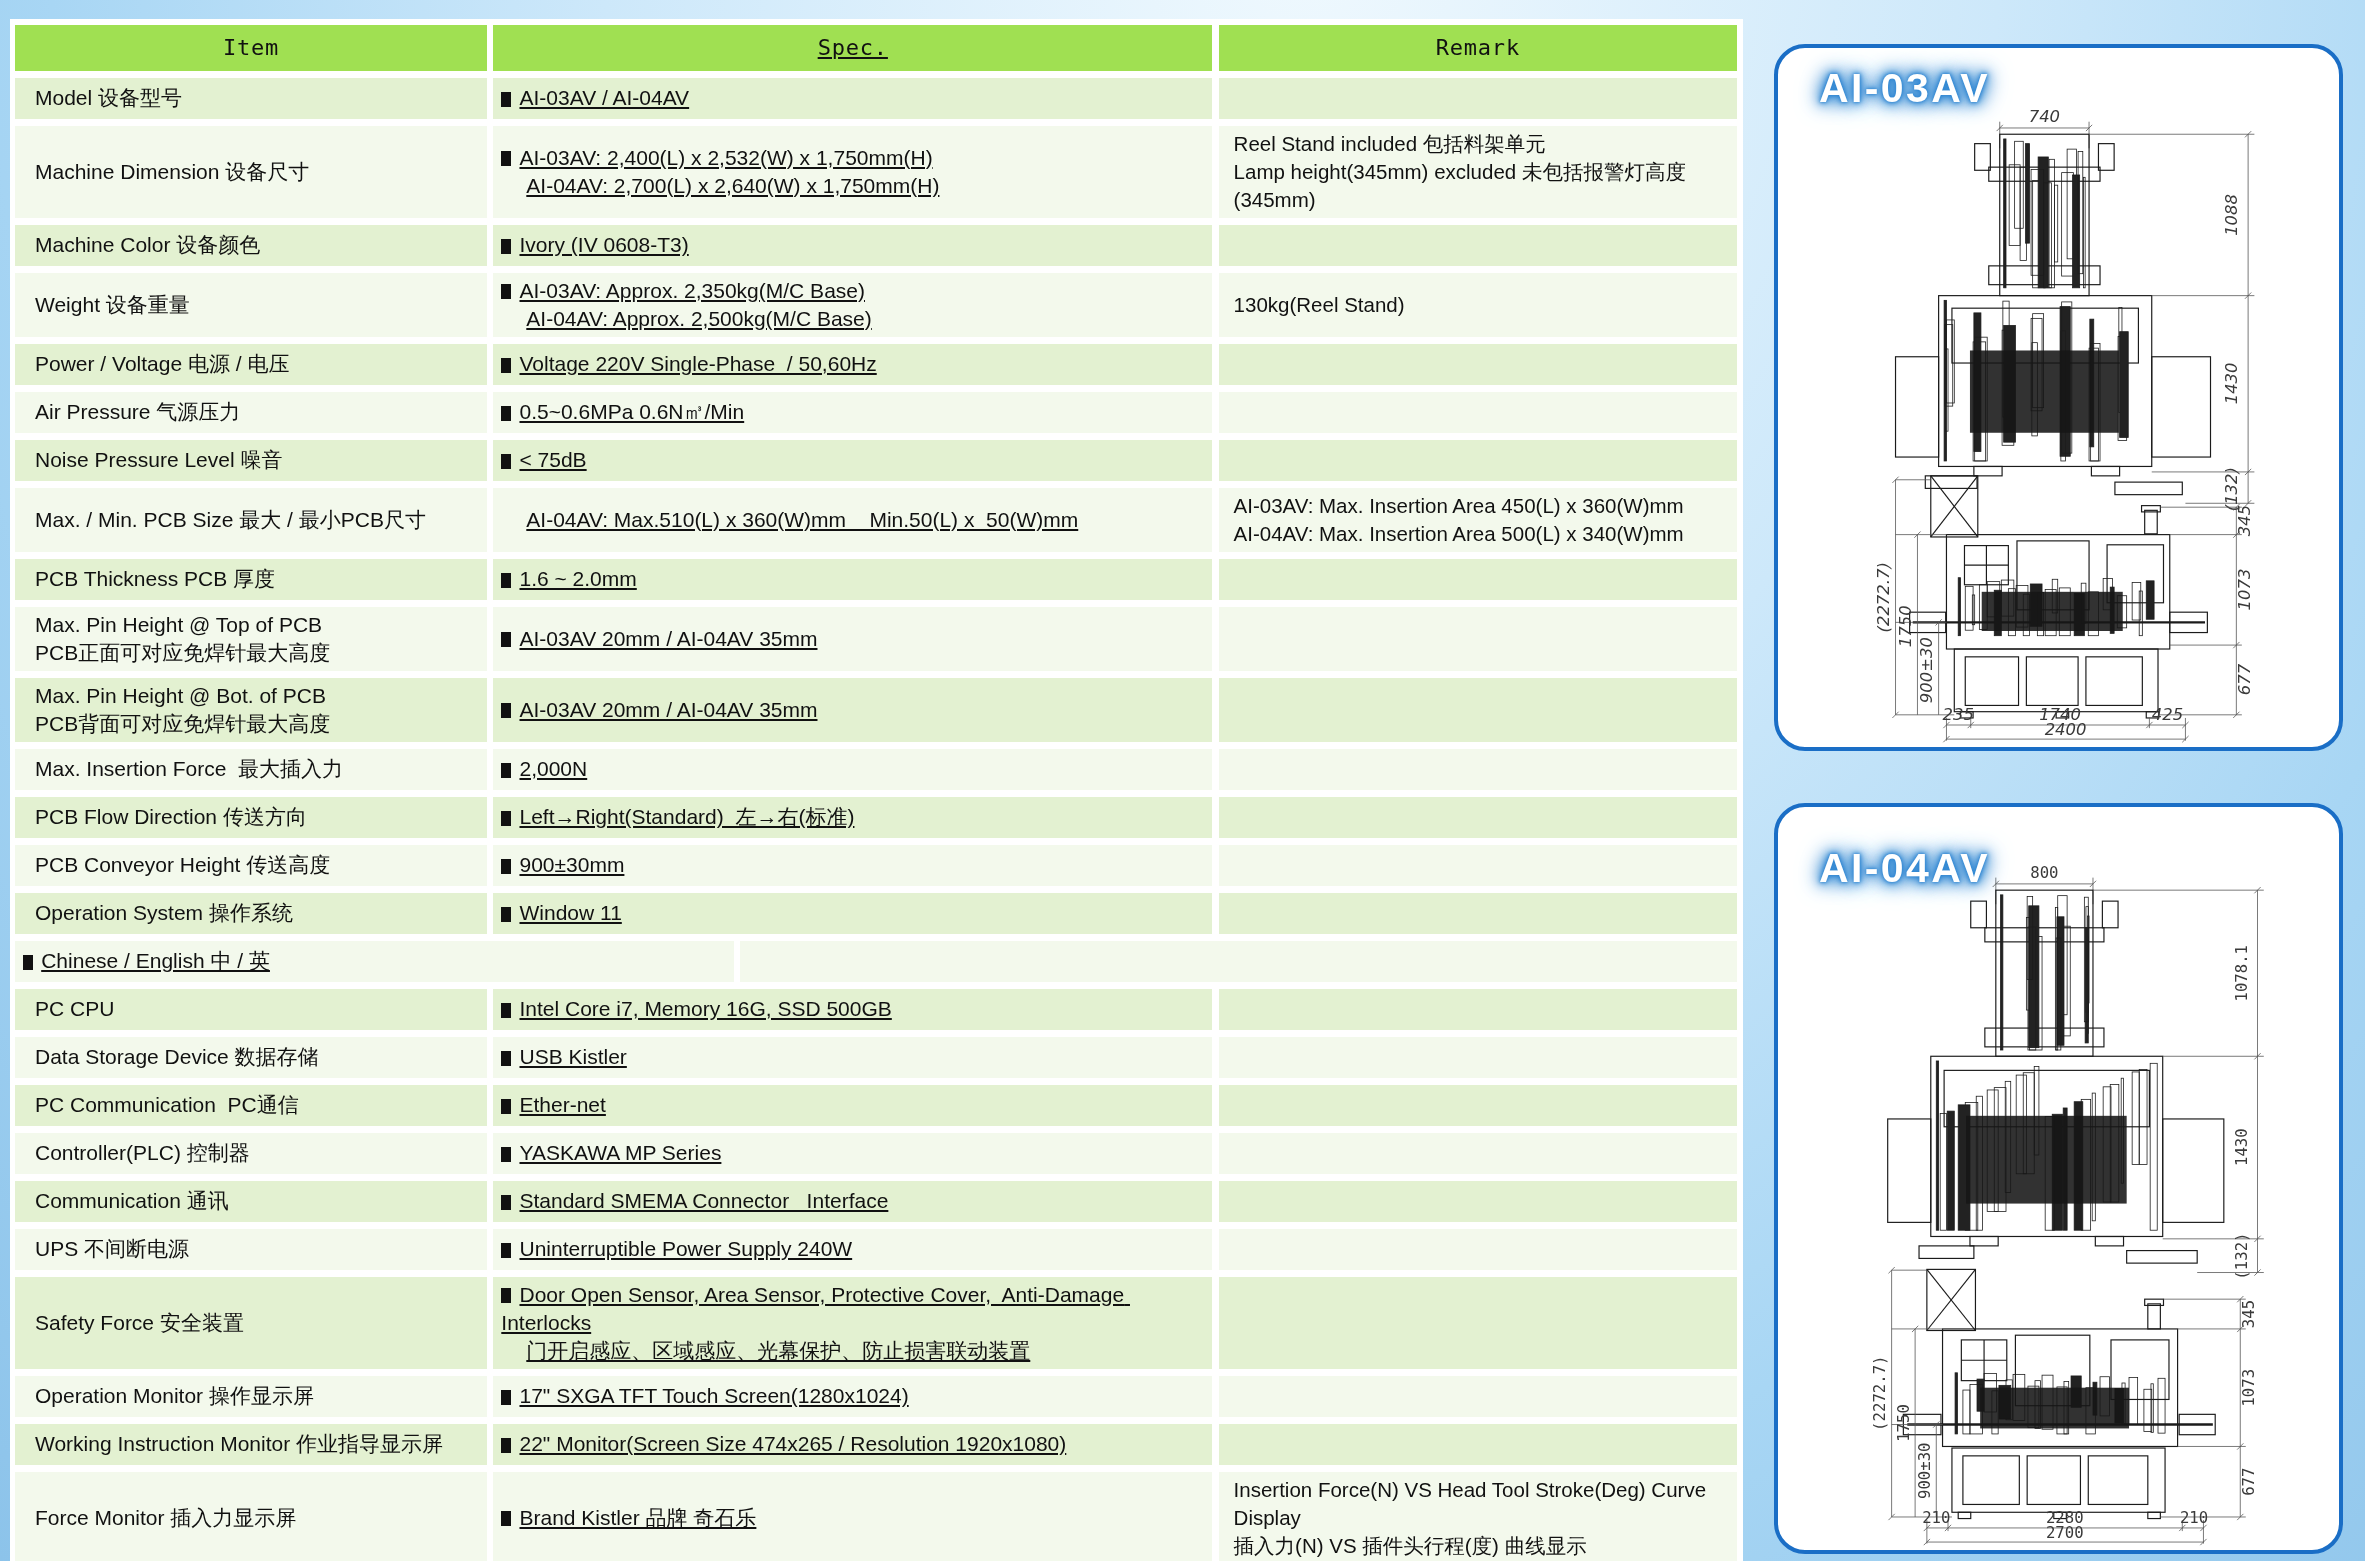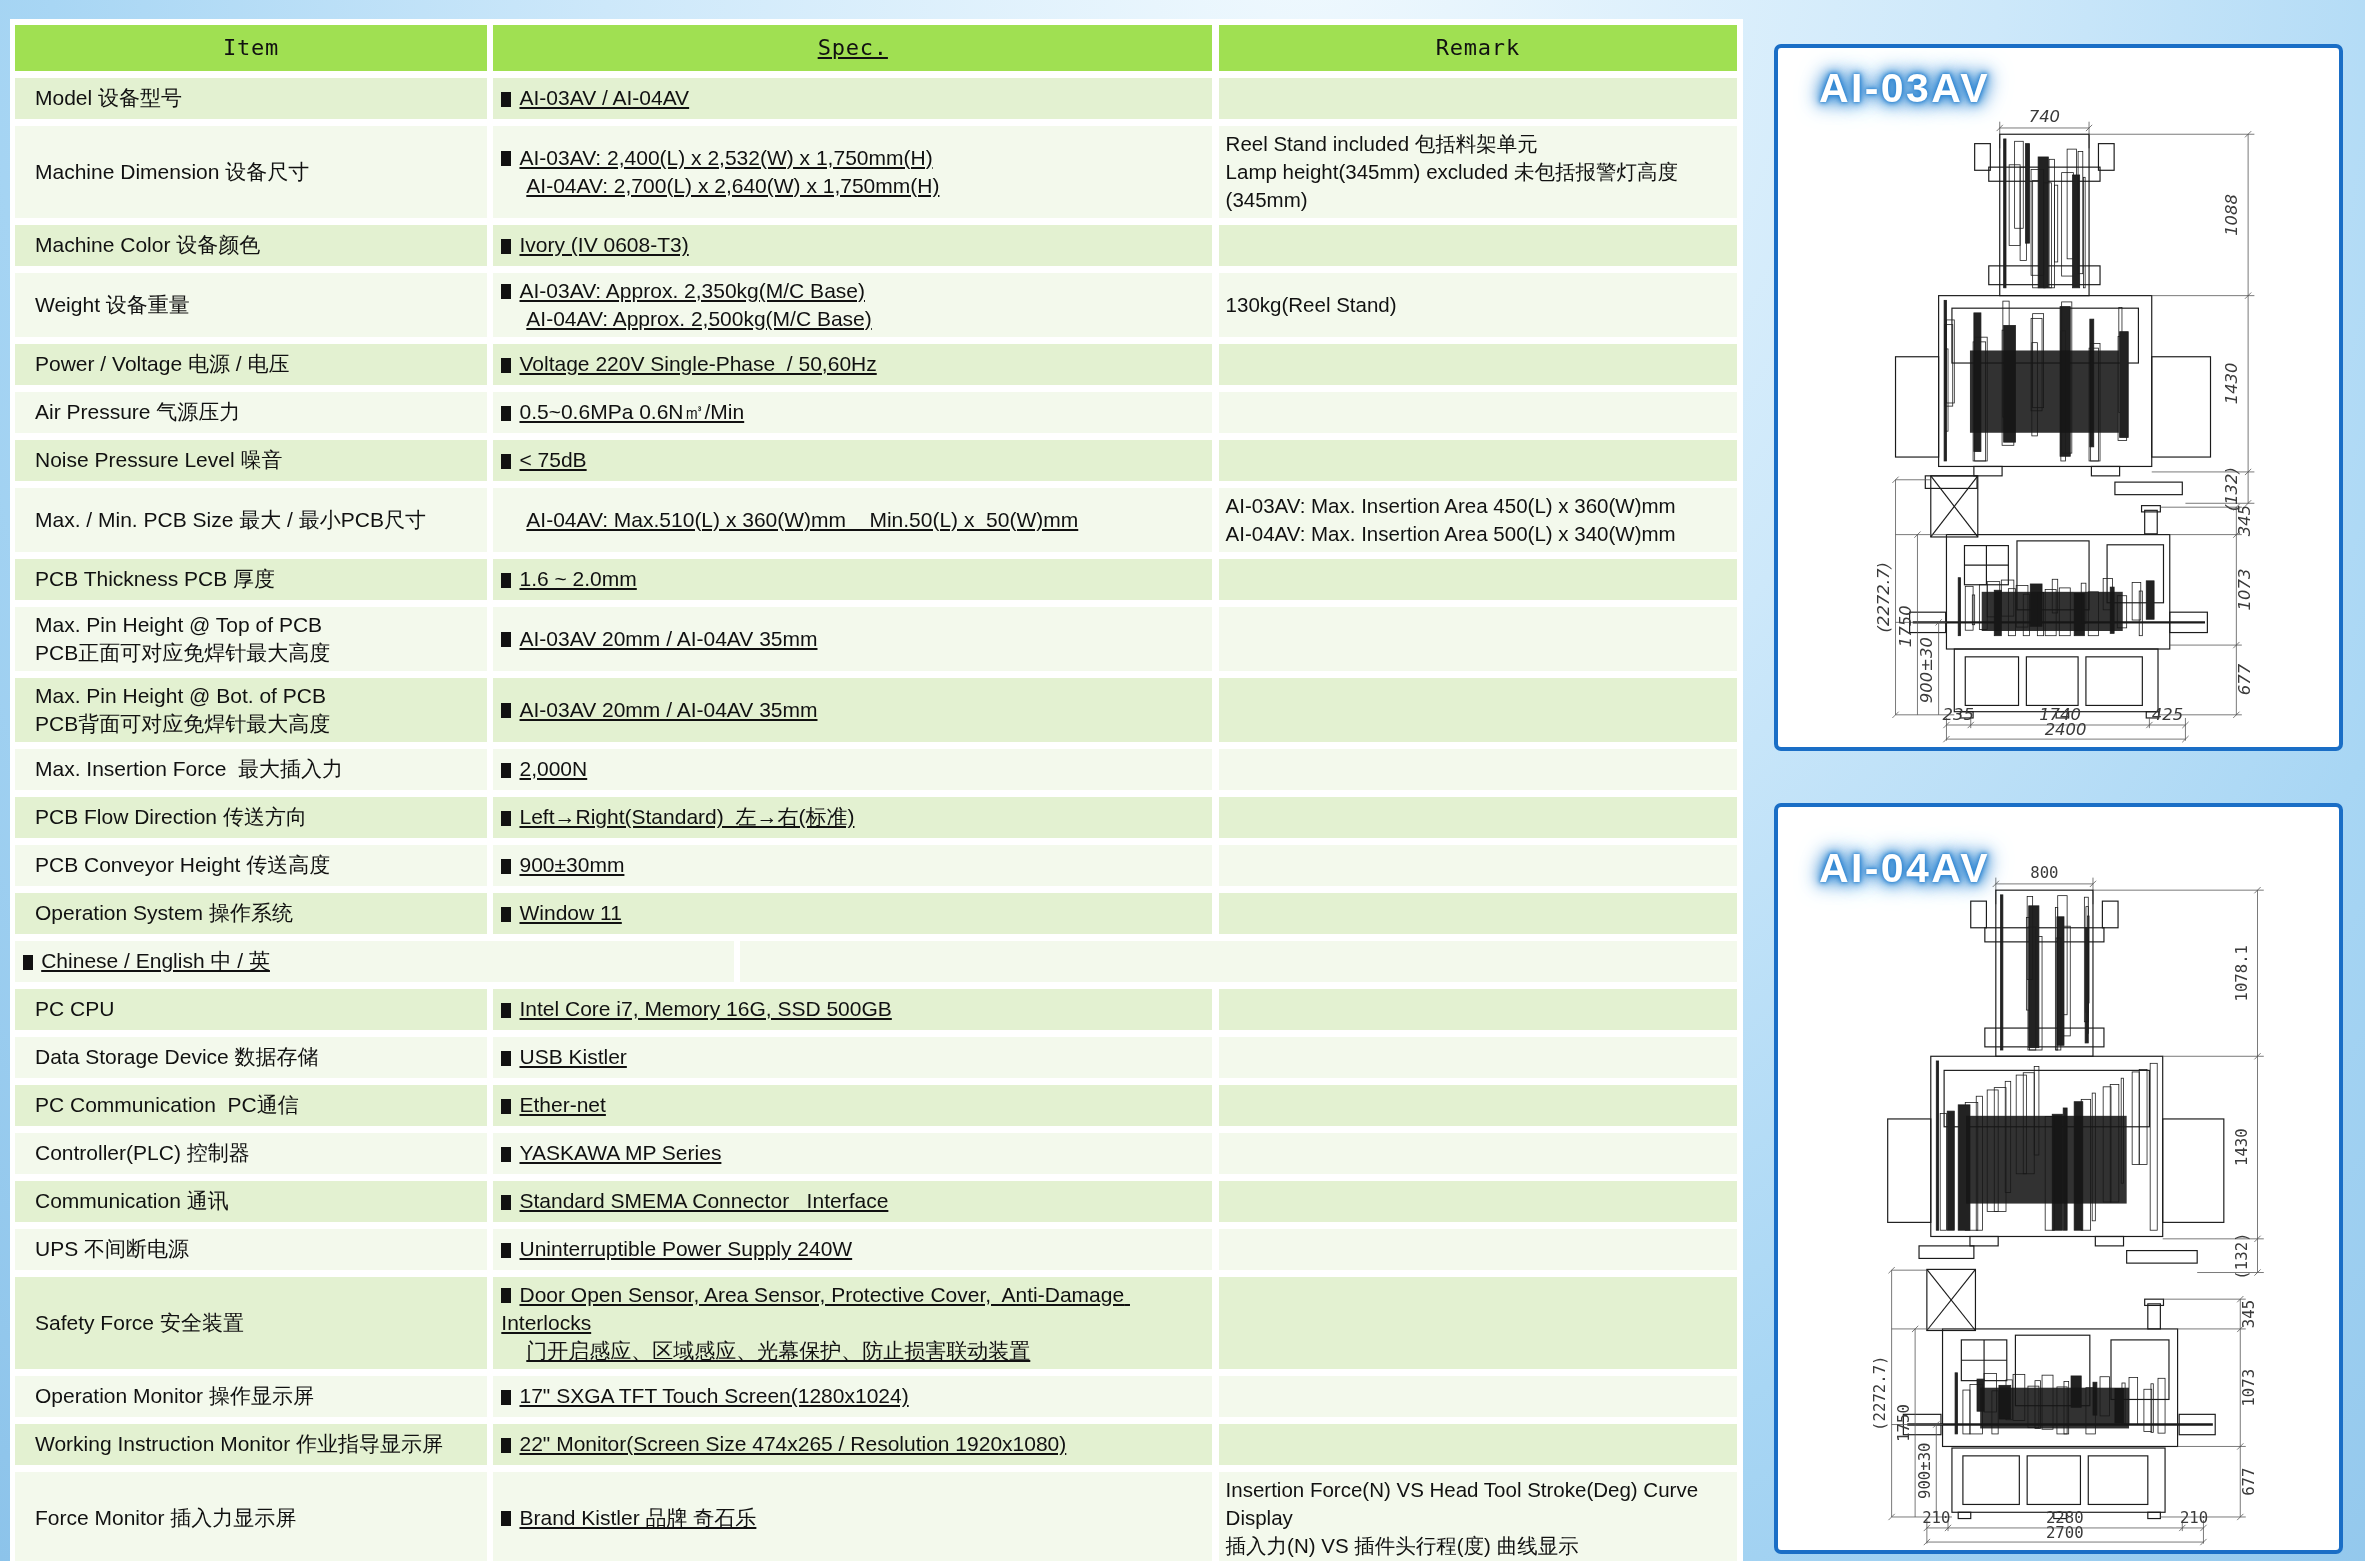--- a/index.html
+++ b/index.html
@@ -24,33 +24,33 @@
   .thead{display:flex;gap:6.3px;height:46px;}
   .trow{display:flex;gap:6.3px;margin-top:7px;min-height:41px;}
   .cell{display:flex;flex-direction:column;justify-content:center;
         padding:4px 0;box-sizing:border-box;}
   .hc{flex-direction:row;align-items:center;justify-content:center;
       background:var(--header-green);
       font-family:"DejaVu Sans Mono","Liberation Mono",monospace;
       font-size:22px;letter-spacing:0.8px;padding:0;}
   .c-item{width:472px;padding-left:20px;}
   .c-spec{width:719px;padding-left:8px;text-decoration:underline;}
-  .c-remark{flex:1;padding-left:7px;}
+  .c-remark{flex:1;padding-left:15px;}
   .hc.c-item,.hc.c-spec,.hc.c-remark{padding-left:0;}
   .trow.odd  .cell{background:var(--row-odd);}
   .trow.even .cell{background:var(--row-even);}
   .ln{font-size:21px;line-height:28px;white-space:pre-wrap;color:var(--text);}
   .c-spec .ln.cont{padding-left:25px;}
   .c-remark .ln{font-size:20.5px;}
   .bullet{display:inline-block;width:9.5px;height:15px;background:#111;
           margin-right:8.7px;vertical-align:-1.6px;}
 
   
   .panel{position:absolute;left:1774px;width:569px;background:#ffffff;
-         border:4.7px solid var(--panel-border);border-radius:7px;
+         border:4.7px solid var(--panel-border);border-radius:31px;
          box-sizing:border-box;overflow:hidden;padding-left:16px;}
   #panel-ai03av{top:44px;height:707px;}
   #panel-ai04av{top:803px;height:751px;}
   .model-label{position:absolute;left:41px;z-index:2;
          font-size:41px;font-weight:bold;letter-spacing:2.4px;color:#ffffff;
          text-shadow:0 0 3.2px var(--label-glow),0 0 5.5px var(--label-glow),
                      0 0 9.5px var(--label-glow),0 0 15px var(--label-glow),
                      0 0 21px var(--label-glow),0 0 27px #6eaede;}
   #panel-ai03av .model-label{top:17.3px;}
   #panel-ai04av .model-label{top:38px;}

